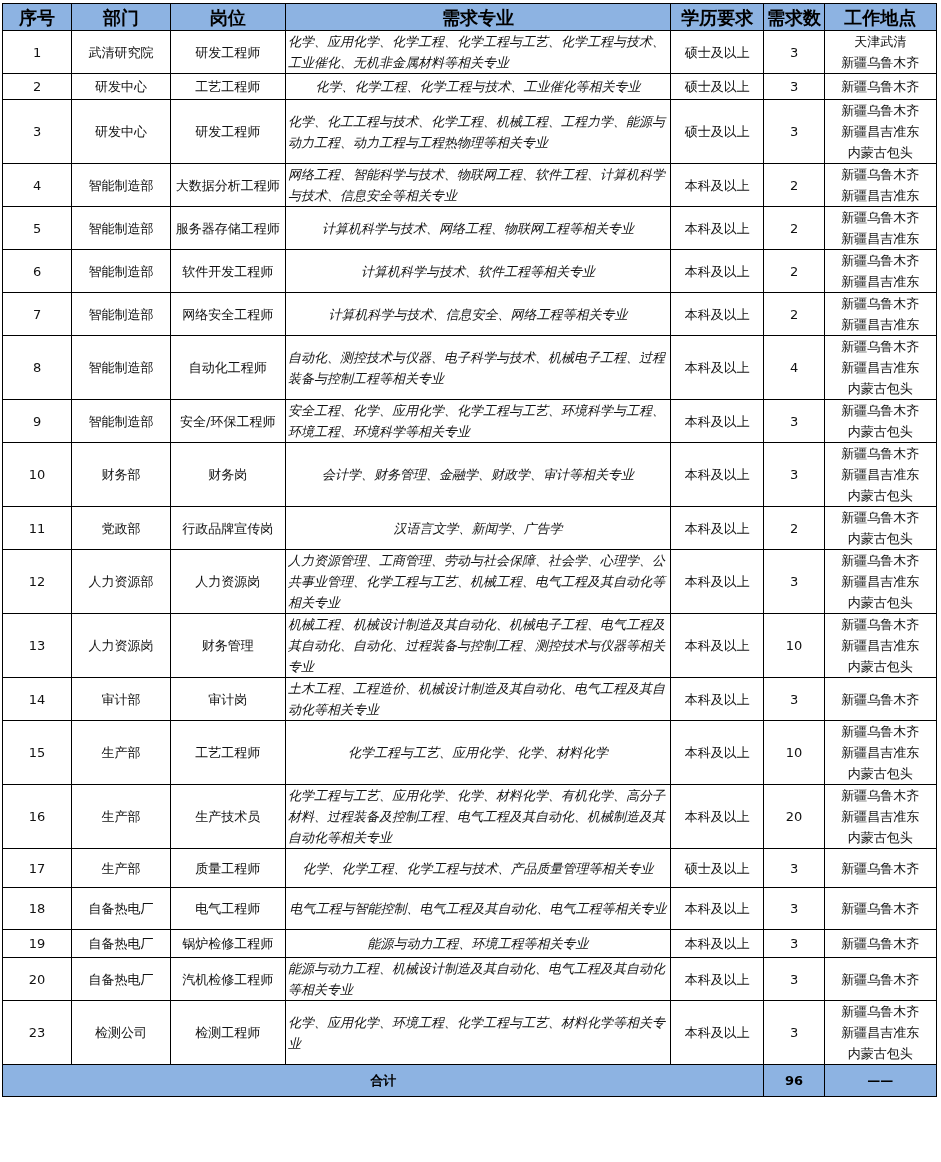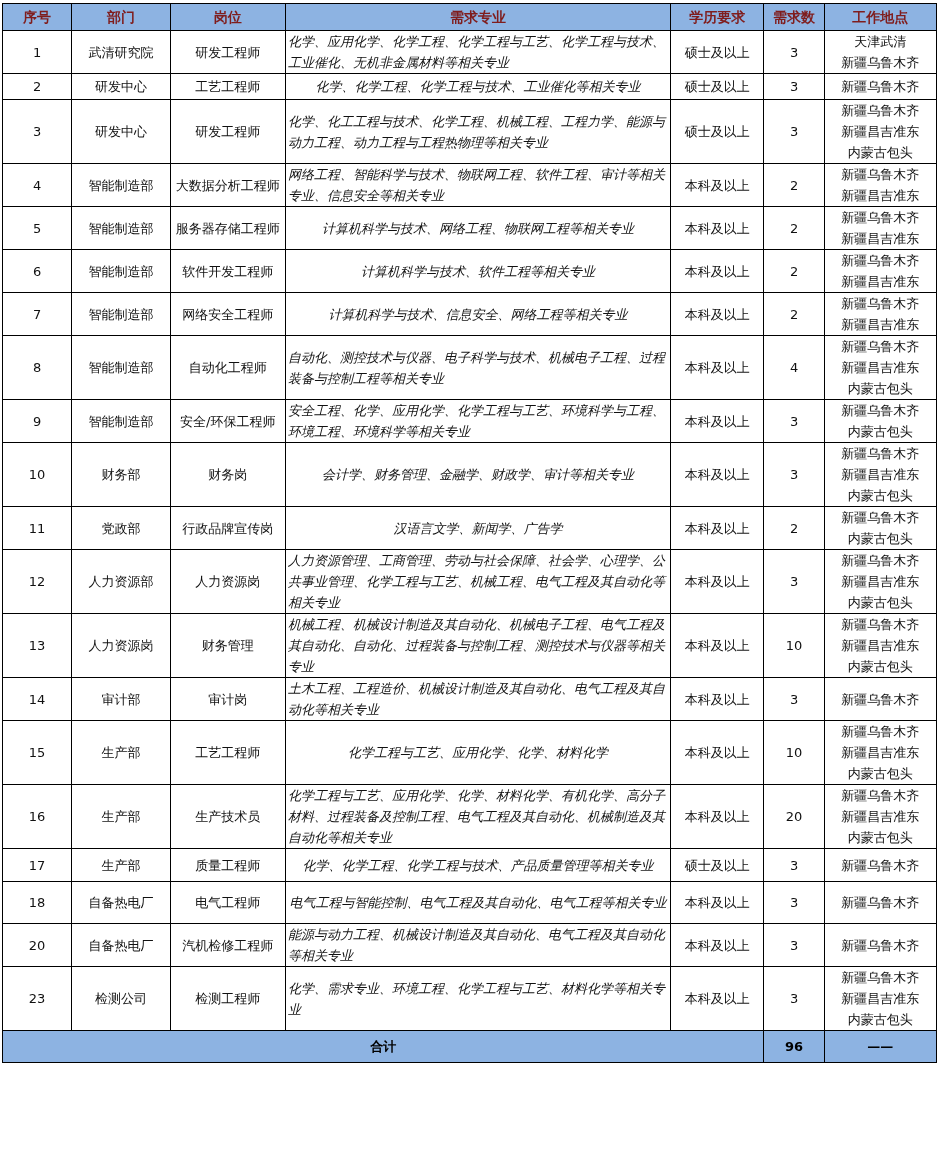--- a/index.html
+++ b/index.html
@@ -18,23 +18,23 @@
       border: 1px solid #000;
       text-align: center;
       vertical-align: middle;
       padding: 0 2px;
       overflow: hidden;
       word-break: break-all;
     }
     table.jobs thead th {
       background: #8db3e2;
       font-weight: bold;
-      font-size: 14px;
+      font-size: 18px;
       height: 26px;
-      color: #7f1d1d;
+      color: #000000;
     }
     td.major { text-align: center; padding: 0 3px; font-style: italic; }
     td.major .inner { display: inline-block; text-align: left; }
     td.loc span { display: block; }
     tr.total td {
       background: #8db3e2;
       font-weight: bold;
       height: 31px;
       color: #000;
     }
@@ -97,21 +97,21 @@
         <td class="loc">
           <span>新疆乌鲁木齐</span>
           <span>新疆昌吉准东</span>
           <span>内蒙古包头</span>
         </td>
       </tr>
       <tr style="height: 43px;">
         <td>4</td>
         <td>智能制造部</td>
         <td>大数据分析工程师</td>
-        <td class="major"><span class="inner">网络工程、智能科学与技术、物联网工程、软件工程、审计等相关专业、信息安全等相关专业</span></td>
+        <td class="major"><span class="inner">网络工程、智能科学与技术、物联网工程、软件工程、计算机科学与技术、信息安全等相关专业</span></td>
         <td>本科及以上</td>
         <td>2</td>
         <td class="loc">
           <span>新疆乌鲁木齐</span>
           <span>新疆昌吉准东</span>
         </td>
       </tr>
       <tr style="height: 42px;">
         <td>5</td>
         <td>智能制造部</td>
@@ -254,21 +254,21 @@
         <td>生产技术员</td>
         <td class="major"><span class="inner">化学工程与工艺、应用化学、化学、材料化学、有机化学、高分子材料、过程装备及控制工程、电气工程及其自动化、机械制造及其自动化等相关专业</span></td>
         <td>本科及以上</td>
         <td>20</td>
         <td class="loc">
           <span>新疆乌鲁木齐</span>
           <span>新疆昌吉准东</span>
           <span>内蒙古包头</span>
         </td>
       </tr>
-      <tr style="height: 33px;">
+      <tr style="height: 39px;">
         <td>17</td>
         <td>生产部</td>
         <td>质量工程师</td>
         <td class="major"><span class="inner">化学、化学工程、化学工程与技术、产品质量管理等相关专业</span></td>
         <td>硕士及以上</td>
         <td>3</td>
         <td class="loc">
           <span>新疆乌鲁木齐</span>
         </td>
       </tr>
@@ -276,36 +276,47 @@
         <td>18</td>
         <td>自备热电厂</td>
         <td>电气工程师</td>
         <td class="major"><span class="inner">电气工程与智能控制、电气工程及其自动化、电气工程等相关专业</span></td>
         <td>本科及以上</td>
         <td>3</td>
         <td class="loc">
           <span>新疆乌鲁木齐</span>
         </td>
       </tr>
+      <tr style="height: 28px;">
+        <td>19</td>
+        <td>自备热电厂</td>
+        <td>锅炉检修工程师</td>
+        <td class="major"><span class="inner">能源与动力工程、环境工程等相关专业</span></td>
+        <td>本科及以上</td>
+        <td>3</td>
+        <td class="loc">
+          <span>新疆乌鲁木齐</span>
+        </td>
+      </tr>
       <tr style="height: 42px;">
         <td>20</td>
         <td>自备热电厂</td>
         <td>汽机检修工程师</td>
         <td class="major"><span class="inner">能源与动力工程、机械设计制造及其自动化、电气工程及其自动化等相关专业</span></td>
         <td>本科及以上</td>
         <td>3</td>
         <td class="loc">
           <span>新疆乌鲁木齐</span>
         </td>
       </tr>
       <tr style="height: 64px;">
         <td>23</td>
         <td>检测公司</td>
         <td>检测工程师</td>
-        <td class="major"><span class="inner">化学、需求专业、环境工程、化学工程与工艺、材料化学等相关专业</span></td>
+        <td class="major"><span class="inner">化学、应用化学、环境工程、化学工程与工艺、材料化学等相关专业</span></td>
         <td>本科及以上</td>
         <td>3</td>
         <td class="loc">
           <span>新疆乌鲁木齐</span>
           <span>新疆昌吉准东</span>
           <span>内蒙古包头</span>
         </td>
       </tr>
     </tbody>
   <tfoot>

